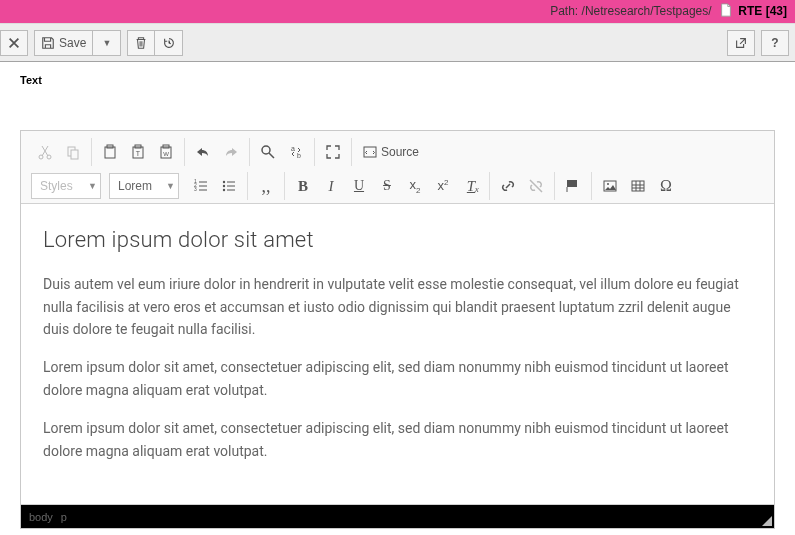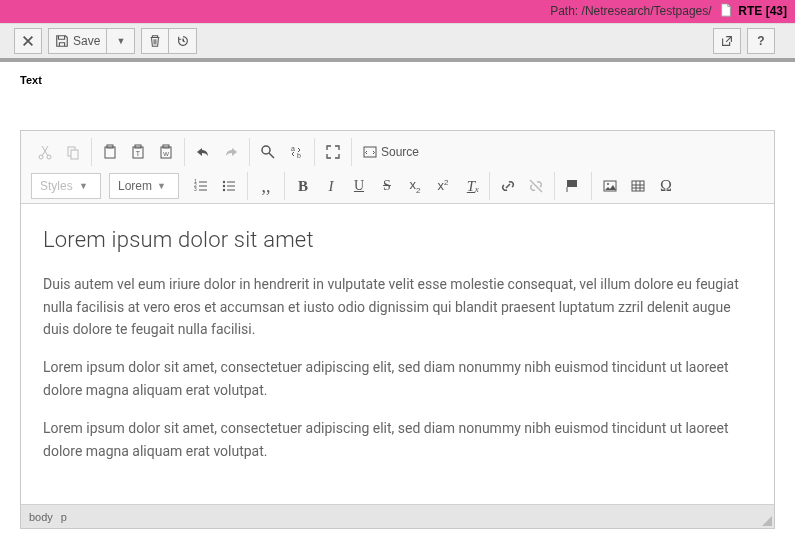--- a/index.html
+++ b/index.html
@@ -4,50 +4,50 @@
 <style>
 * { box-sizing: border-box; margin: 0; padding: 0; }
 body { font-family: Verdana, Arial, sans-serif; font-size: 12px; background: #fff; width: 795px; height: 535px; overflow: hidden; }
 
 .top-header { height: 24px; background: #ec4899; text-align: right; padding: 3px 8px; font-size: 12px; border-bottom: 1px solid #ddd; }
 .top-header .path-label { color: #333; }
 .top-header .path-value { color: #333; }
 .top-header .doc-icon { display: inline-block; vertical-align: middle; margin: 0 2px 0 4px; }
 .top-header .page-name { font-weight: bold; color: #000; }
 
-.module-bar { height: 38px; background: #ededed; padding: 6px 14px; display: flex; align-items: center; border-bottom: 4px solid #a3a3a3; }
+.module-bar { height: 38px; background: #ededed; padding: 6px 0; display: flex; align-items: center; border-bottom: 1px solid #a3a3a3; }
 .module-bar .btn-group { display: inline-flex; margin-right: 6px; }
 .module-bar .btn { height: 26px; min-width: 28px; padding: 0 6px; background: #f5f5f5; border: 1px solid #bbb; color: #555; display: inline-flex; align-items: center; justify-content: center; cursor: pointer; font-size: 12px; }
 .module-bar .btn + .btn { border-left: none; }
 .module-bar .btn svg { width: 14px; height: 14px; }
 .module-bar .btn .label { margin-left: 4px; }
 .module-bar .spacer { flex: 1; }
 
 .content-wrap { padding: 12px 20px; }
 .section-label { font-weight: bold; font-size: 11px; margin-bottom: 6px; color: #000; }
 
 .editor-frame { border: 1px solid #c9c9c9; background: #fff; margin-top: 44px; }
 
 .cke-toolbar { border-bottom: 1px solid #d1d1d1; background: #f9f9f9; padding: 4px 6px 0 6px; }
 .cke-row { display: flex; align-items: center; flex-wrap: wrap; height: 34px; }
 .cke-group { display: flex; align-items: center; padding: 0 4px; height: 28px; border-right: 1px solid #ddd; }
 .cke-group:last-child { border-right: none; }
 .cke-btn { width: 28px; height: 28px; display: flex; align-items: center; justify-content: center; cursor: pointer; color: #555; border-radius: 2px; }
 .cke-btn.disabled { color: #bbb; cursor: default; }
 .cke-btn svg { width: 16px; height: 16px; }
 .cke-btn.wide { width: auto; padding: 0 6px; font-size: 12px; }
-.cke-combo { height: 26px; border: 1px solid #ccc; background: #fff; display: flex; align-items: center; padding: 0 12px 0 8px; margin: 0 4px; font-size: 12px; color: #666; cursor: pointer; min-width: 70px; justify-content: space-between; }
+.cke-combo { height: 26px; border: 1px solid #ccc; background: #fff; display: flex; align-items: center; padding: 0 3px 0 8px; margin: 0 4px; font-size: 12px; color: #666; cursor: pointer; min-width: 70px; justify-content: space-between; }
 .cke-combo.disabled { color: #bbb; }
 .cke-combo .tri { font-size: 9px; color: #888; margin-left: 4px; }
 
 .cke-content { height: 300px; overflow-y: scroll; padding: 18px 22px; color: #555; font-family: -apple-system, "Segoe UI", Roboto, "Helvetica Neue", Arial, sans-serif; font-size: 14px; line-height: 1.6; }
 .cke-content h1 { font-size: 22px; font-weight: 300; color: #444; margin-bottom: 16px; letter-spacing: 0.2px; }
 .cke-content p { margin-bottom: 16px; color: #666; font-weight: 400; }
 
-.cke-footer { border-top: 1px solid #d1d1d1; background: #e5e5e5; height: 24px; display: flex; align-items: center; padding: 8px 8px; font-size: 11px; color: #666; position: relative; }
+.cke-footer { border-top: 1px solid #d1d1d1; background: #000000; height: 24px; display: flex; align-items: center; padding: 8px 8px; font-size: 11px; color: #666; position: relative; }
 .cke-footer .path-el { margin-right: 8px; cursor: pointer; }
 .cke-footer .resize { position: absolute; right: 2px; bottom: 2px; width: 0; height: 0; border-style: solid; border-width: 0 0 10px 10px; border-color: transparent transparent #bbb transparent; cursor: se-resize; }
 
 
 .ico { display: inline-block; }
 .bold { font-weight: bold; font-family: Georgia, serif; font-size: 15px; }
 .italic { font-style: italic; font-family: Georgia, serif; font-size: 15px; }
 .under { text-decoration: underline; font-family: Georgia, serif; font-size: 14px; }
 .strike { text-decoration: line-through; font-family: Georgia, serif; font-size: 14px; }
 </style>

